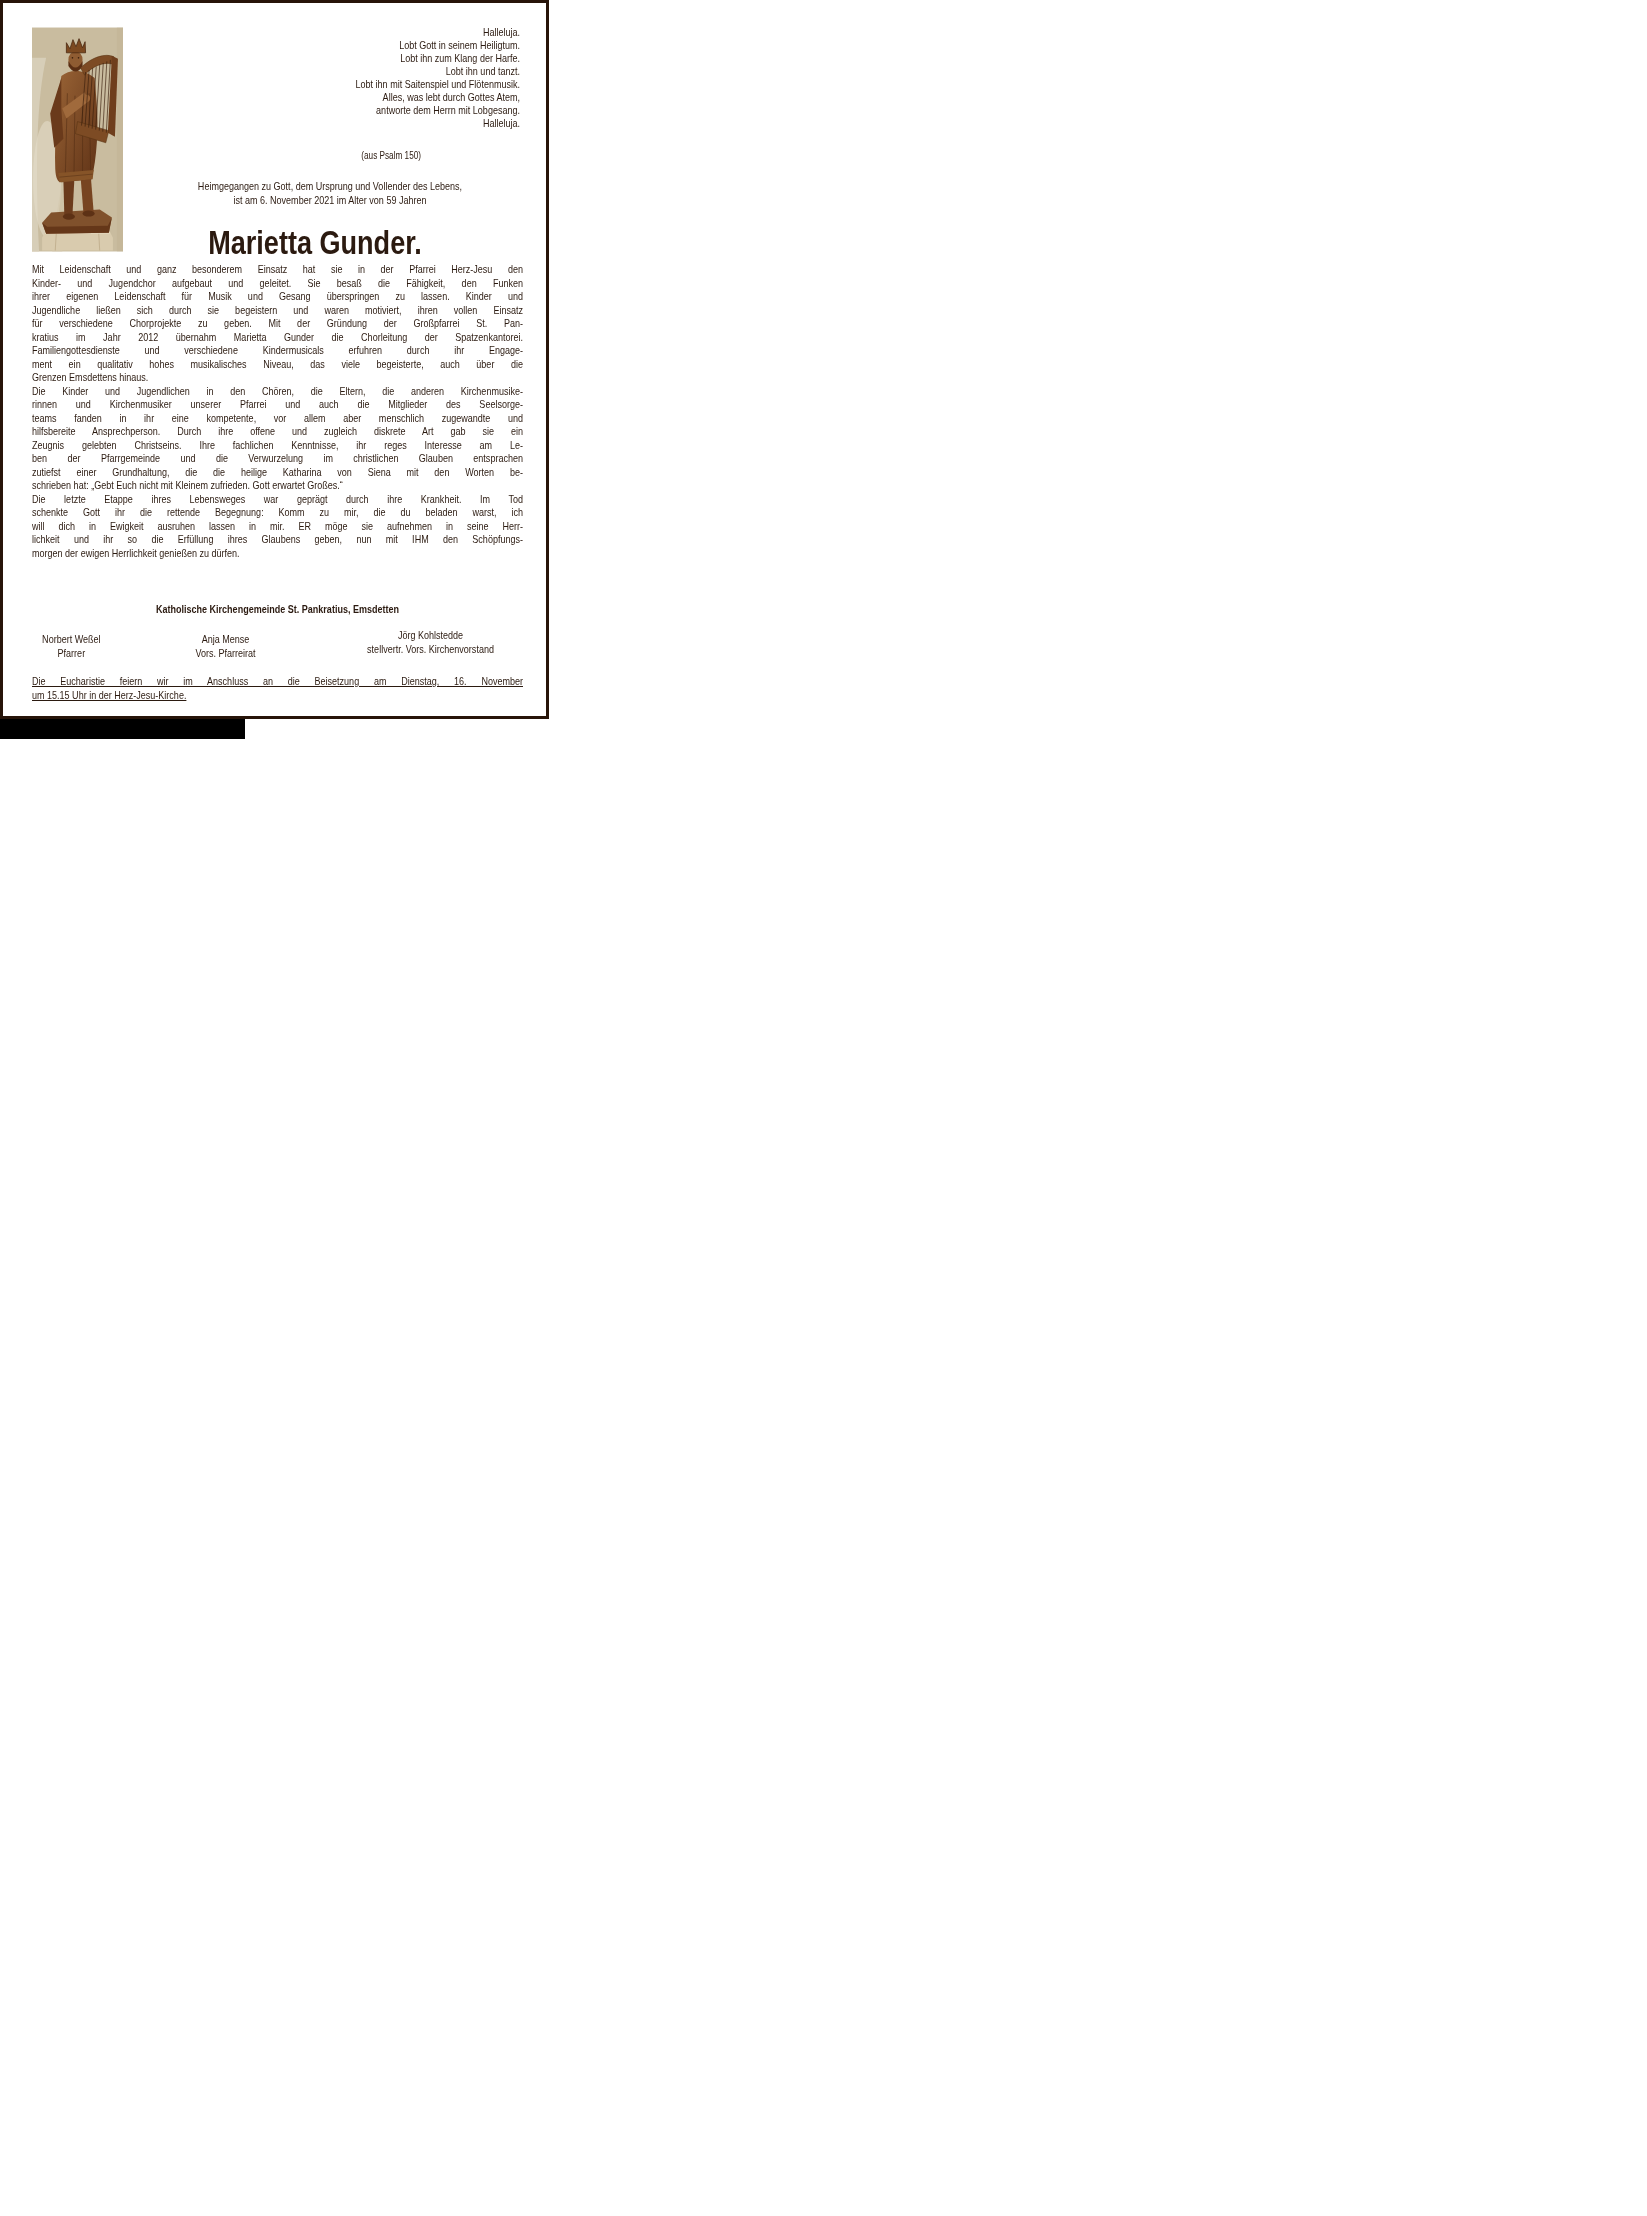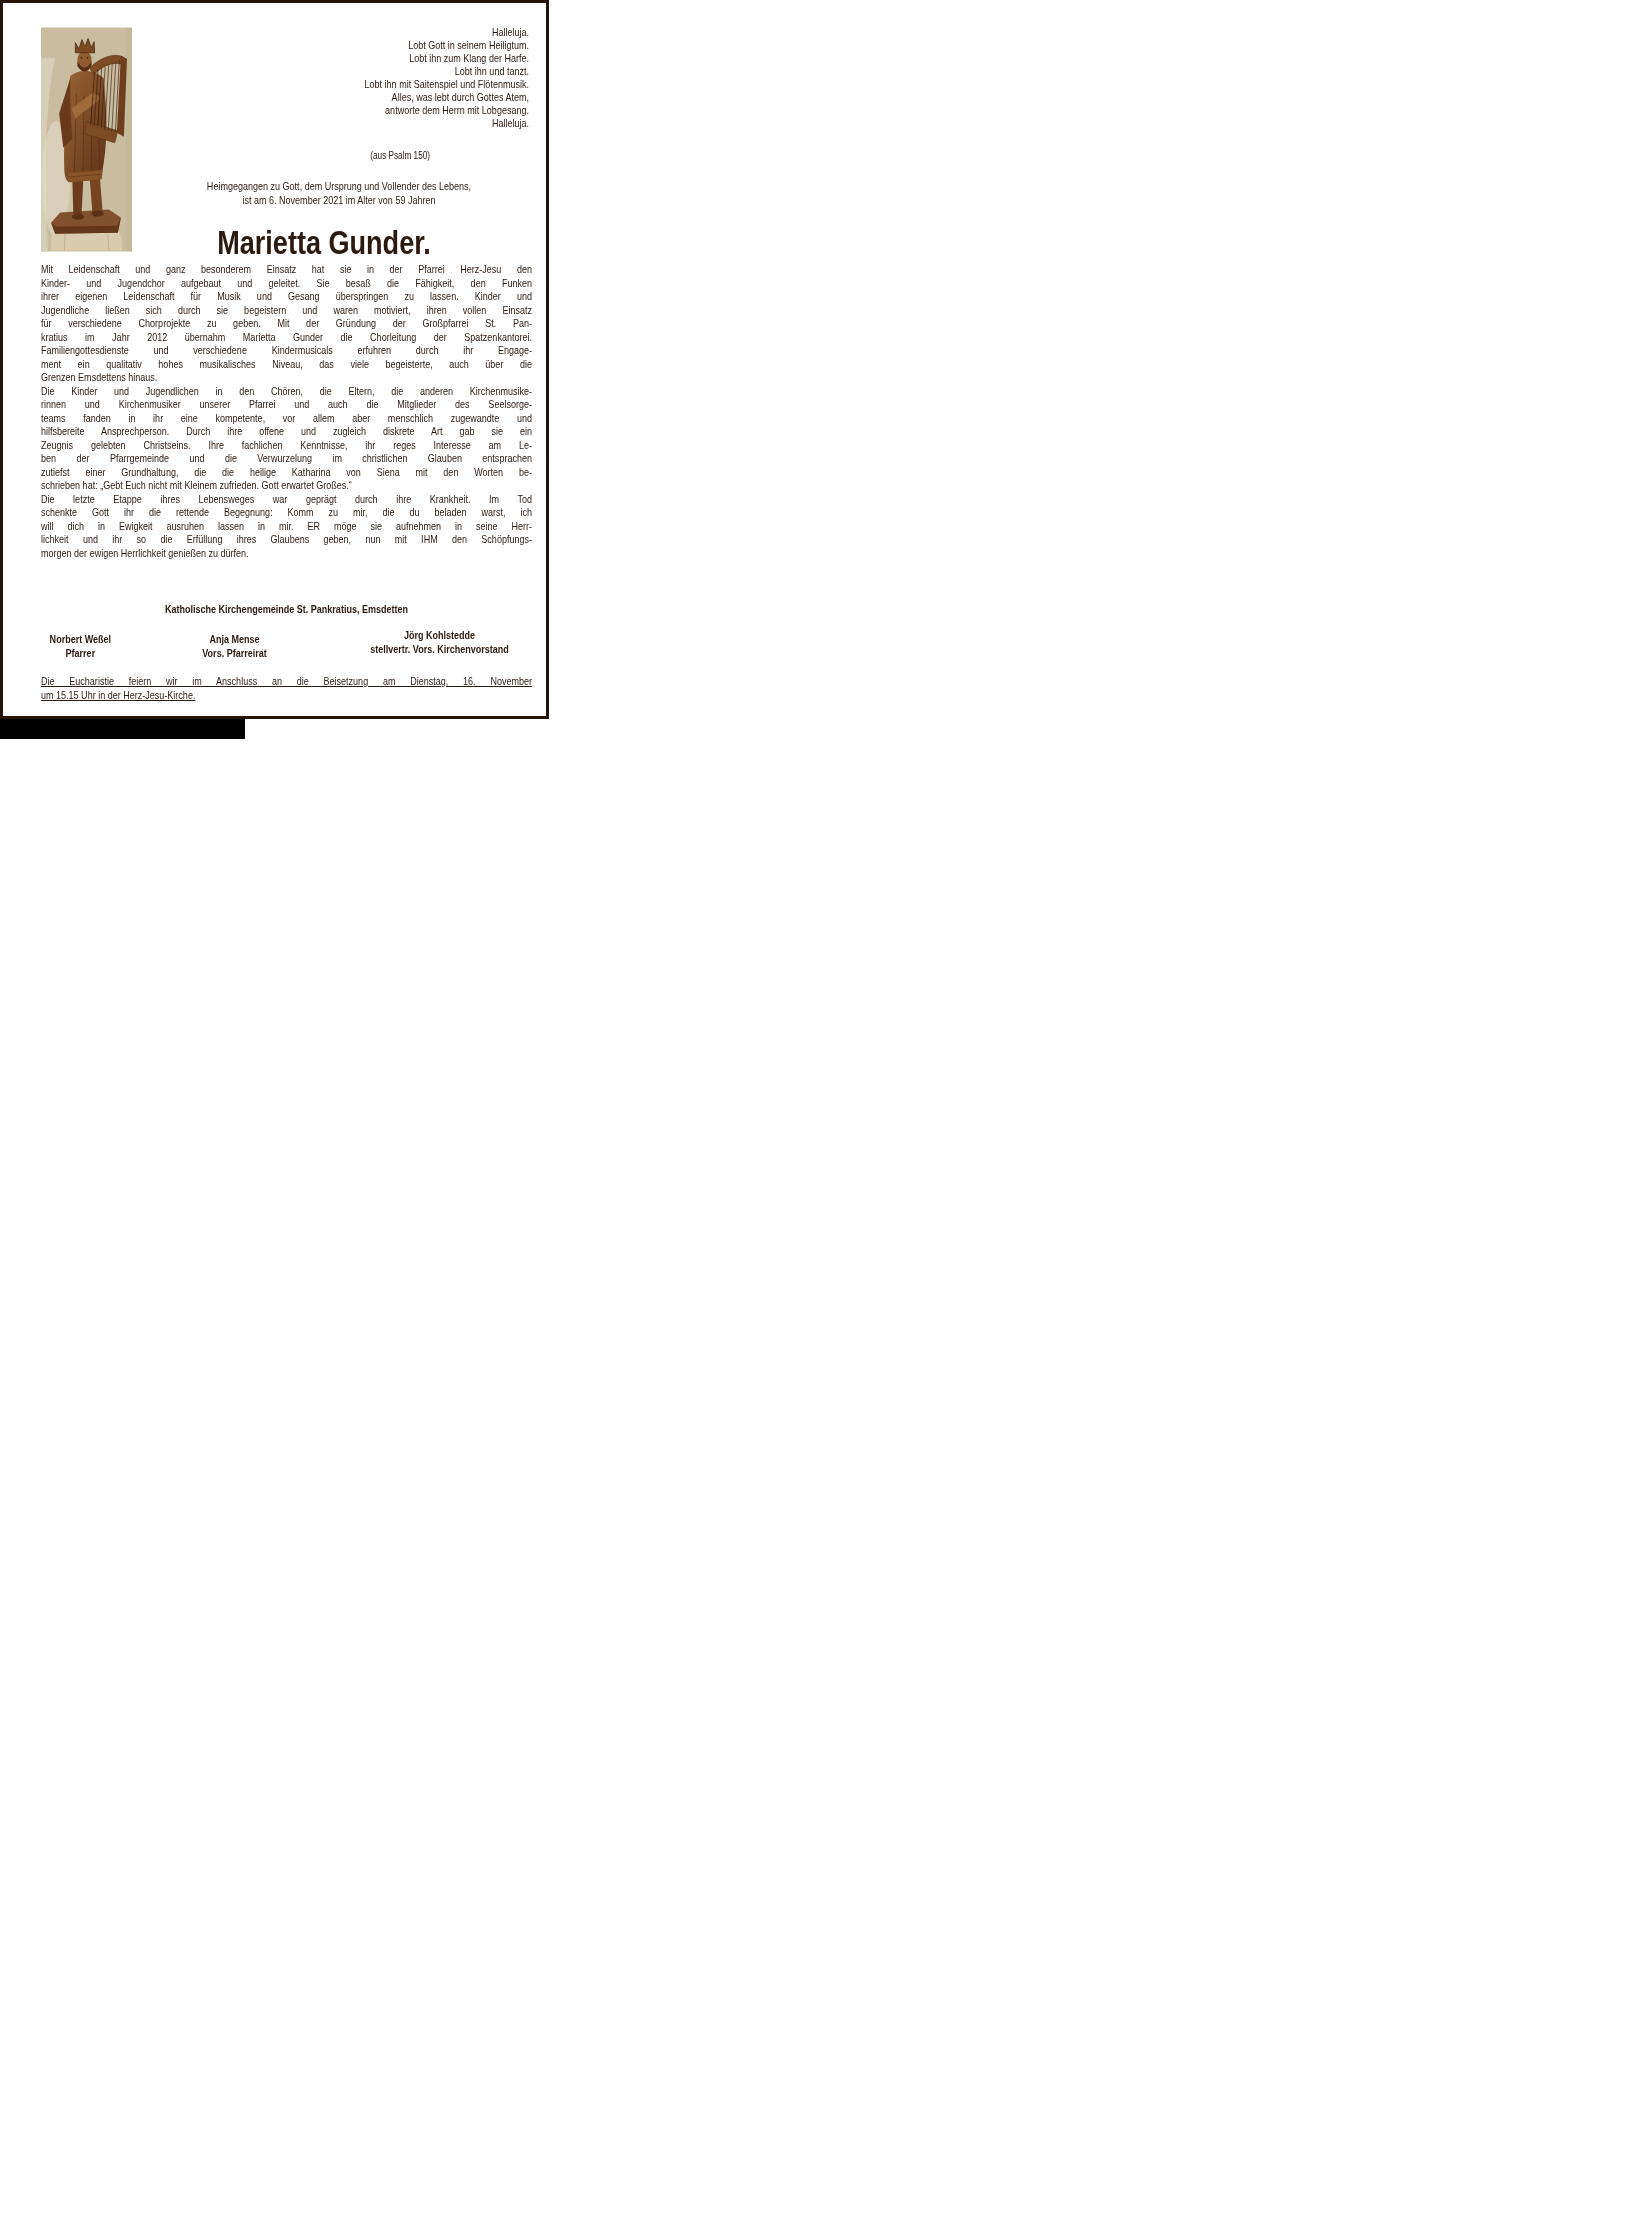--- a/index.html
+++ b/index.html
@@ -4,21 +4,21 @@
 <style>
   html,body{margin:0;padding:0;background:#ffffff;}
   .page{
     position:relative;
     width:549px;height:739px;
     background:#ffffff;
     font-family:"Liberation Sans","DejaVu Sans",sans-serif;
     color:#2b1a10;
     overflow:hidden;
   }
-  .abs{position:absolute;margin-left:9px;}
+  .abs{position:absolute;}
   
   .narrow{width:121.95%;transform:scaleX(0.82);transform-origin:top left;position:relative;}
   
   .frame{background:#271409;position:absolute;}
   
   .psalm{left:32px;top:26px;width:488px;}
   .psalm .narrow{text-align:right;}
   .psalm-line{font-size:11px;line-height:13px;white-space:nowrap;}
   .citation{left:32px;top:150px;width:389px;}
   .citation .narrow{text-align:right;font-size:10px;line-height:12px;}
@@ -27,21 +27,21 @@
   .intro-line{font-size:11px;line-height:13.7px;text-align:center;white-space:nowrap;}
   .name-block{left:112px;top:226px;width:406px;}
   .deceased-name{font-size:33px;line-height:34px;font-weight:bold;text-align:center;white-space:nowrap;}
   
   .body-block{left:32px;top:263px;width:491px;}
   .body-line{font-size:11px;line-height:13.5px;text-align:justify;text-align-last:justify;}
   .body-line.ragged{text-align:justify;text-align-last:left;}
   
   .church-block{left:32px;top:603px;width:491px;}
   .church-name{font-size:11px;line-height:13px;font-weight:bold;text-align:center;white-space:nowrap;}
-  .sig-row{left:32px;top:632px;width:491px;height:36px;font-weight:bold;}
+  .sig-row{left:32px;top:632px;width:491px;height:36px;}
   .sig-col{position:absolute;top:0;transform:translateX(-50%);text-align:center;white-space:nowrap;
            font-size:11px;line-height:14px;}
   .sig-col-1{left:48px;}
   .sig-col-2{left:236px;}
   .sig-col-3{left:486px;top:-3.6px;}
   
   .funeral{left:32px;top:674px;width:491px;text-decoration:underline;}
   .funeral-line{font-size:11px;line-height:14px;text-align:justify;text-align-last:justify;}
   .funeral-line.ragged{text-align-last:left;}
   

